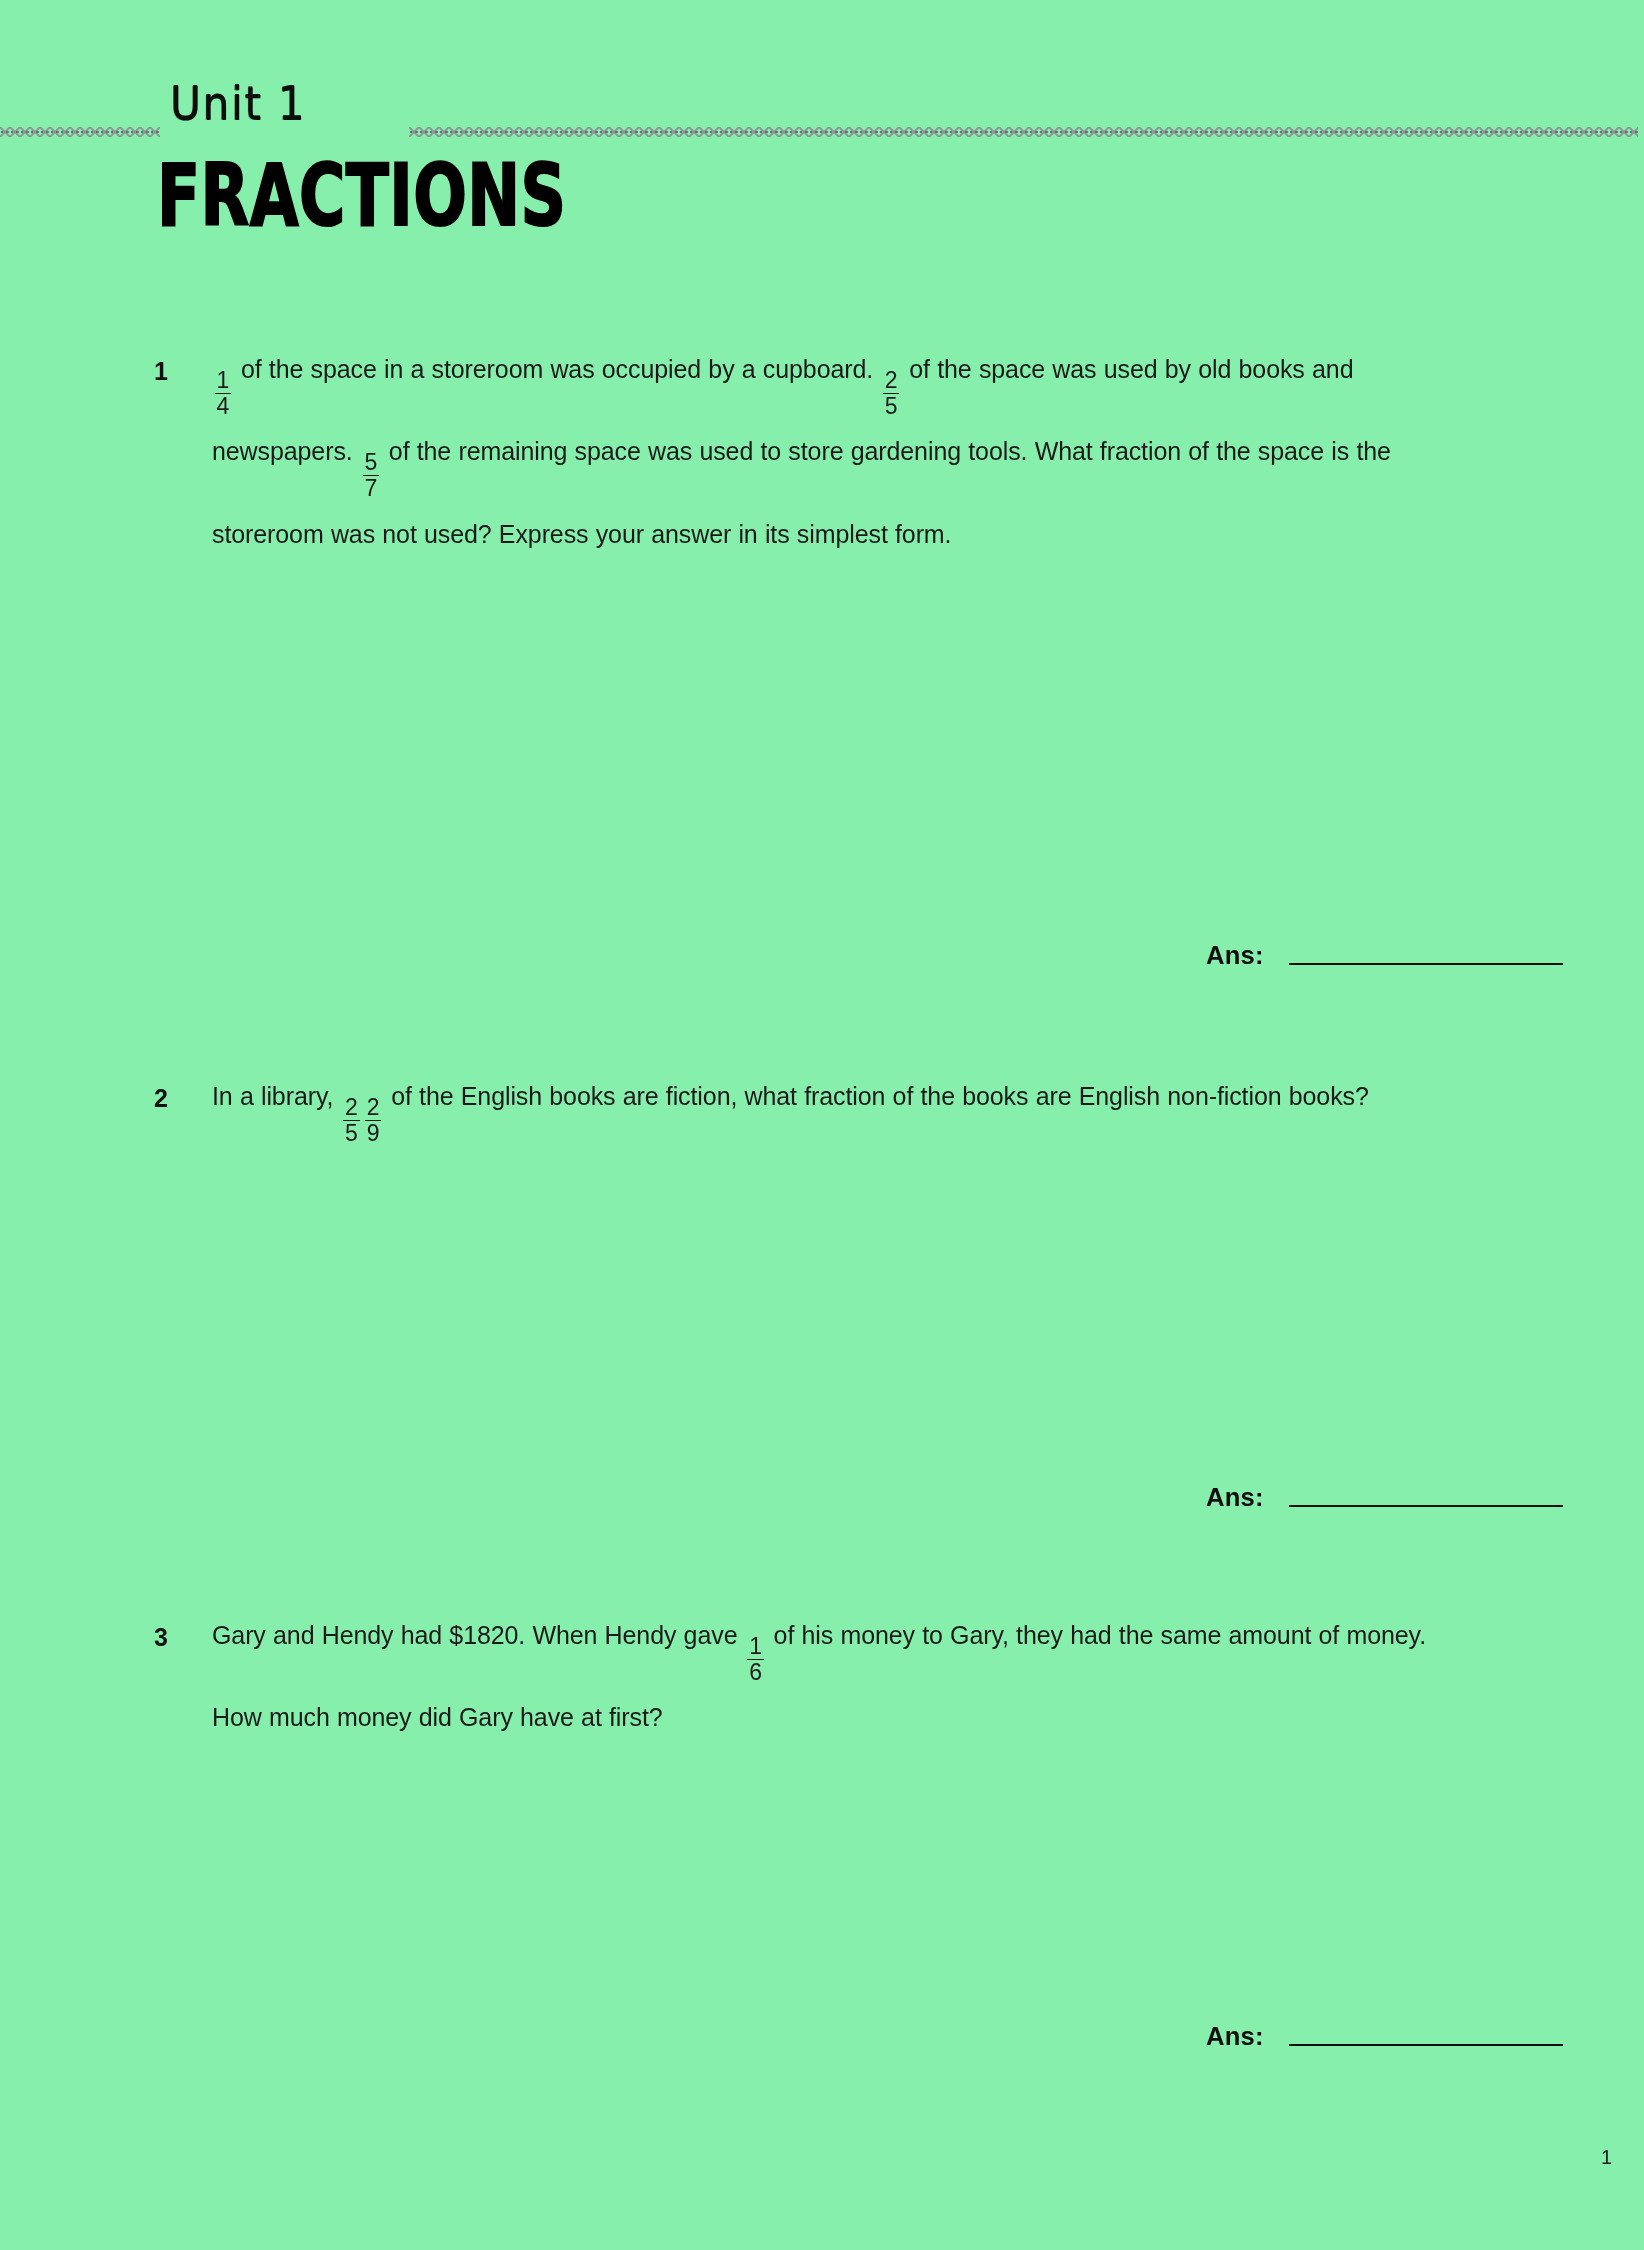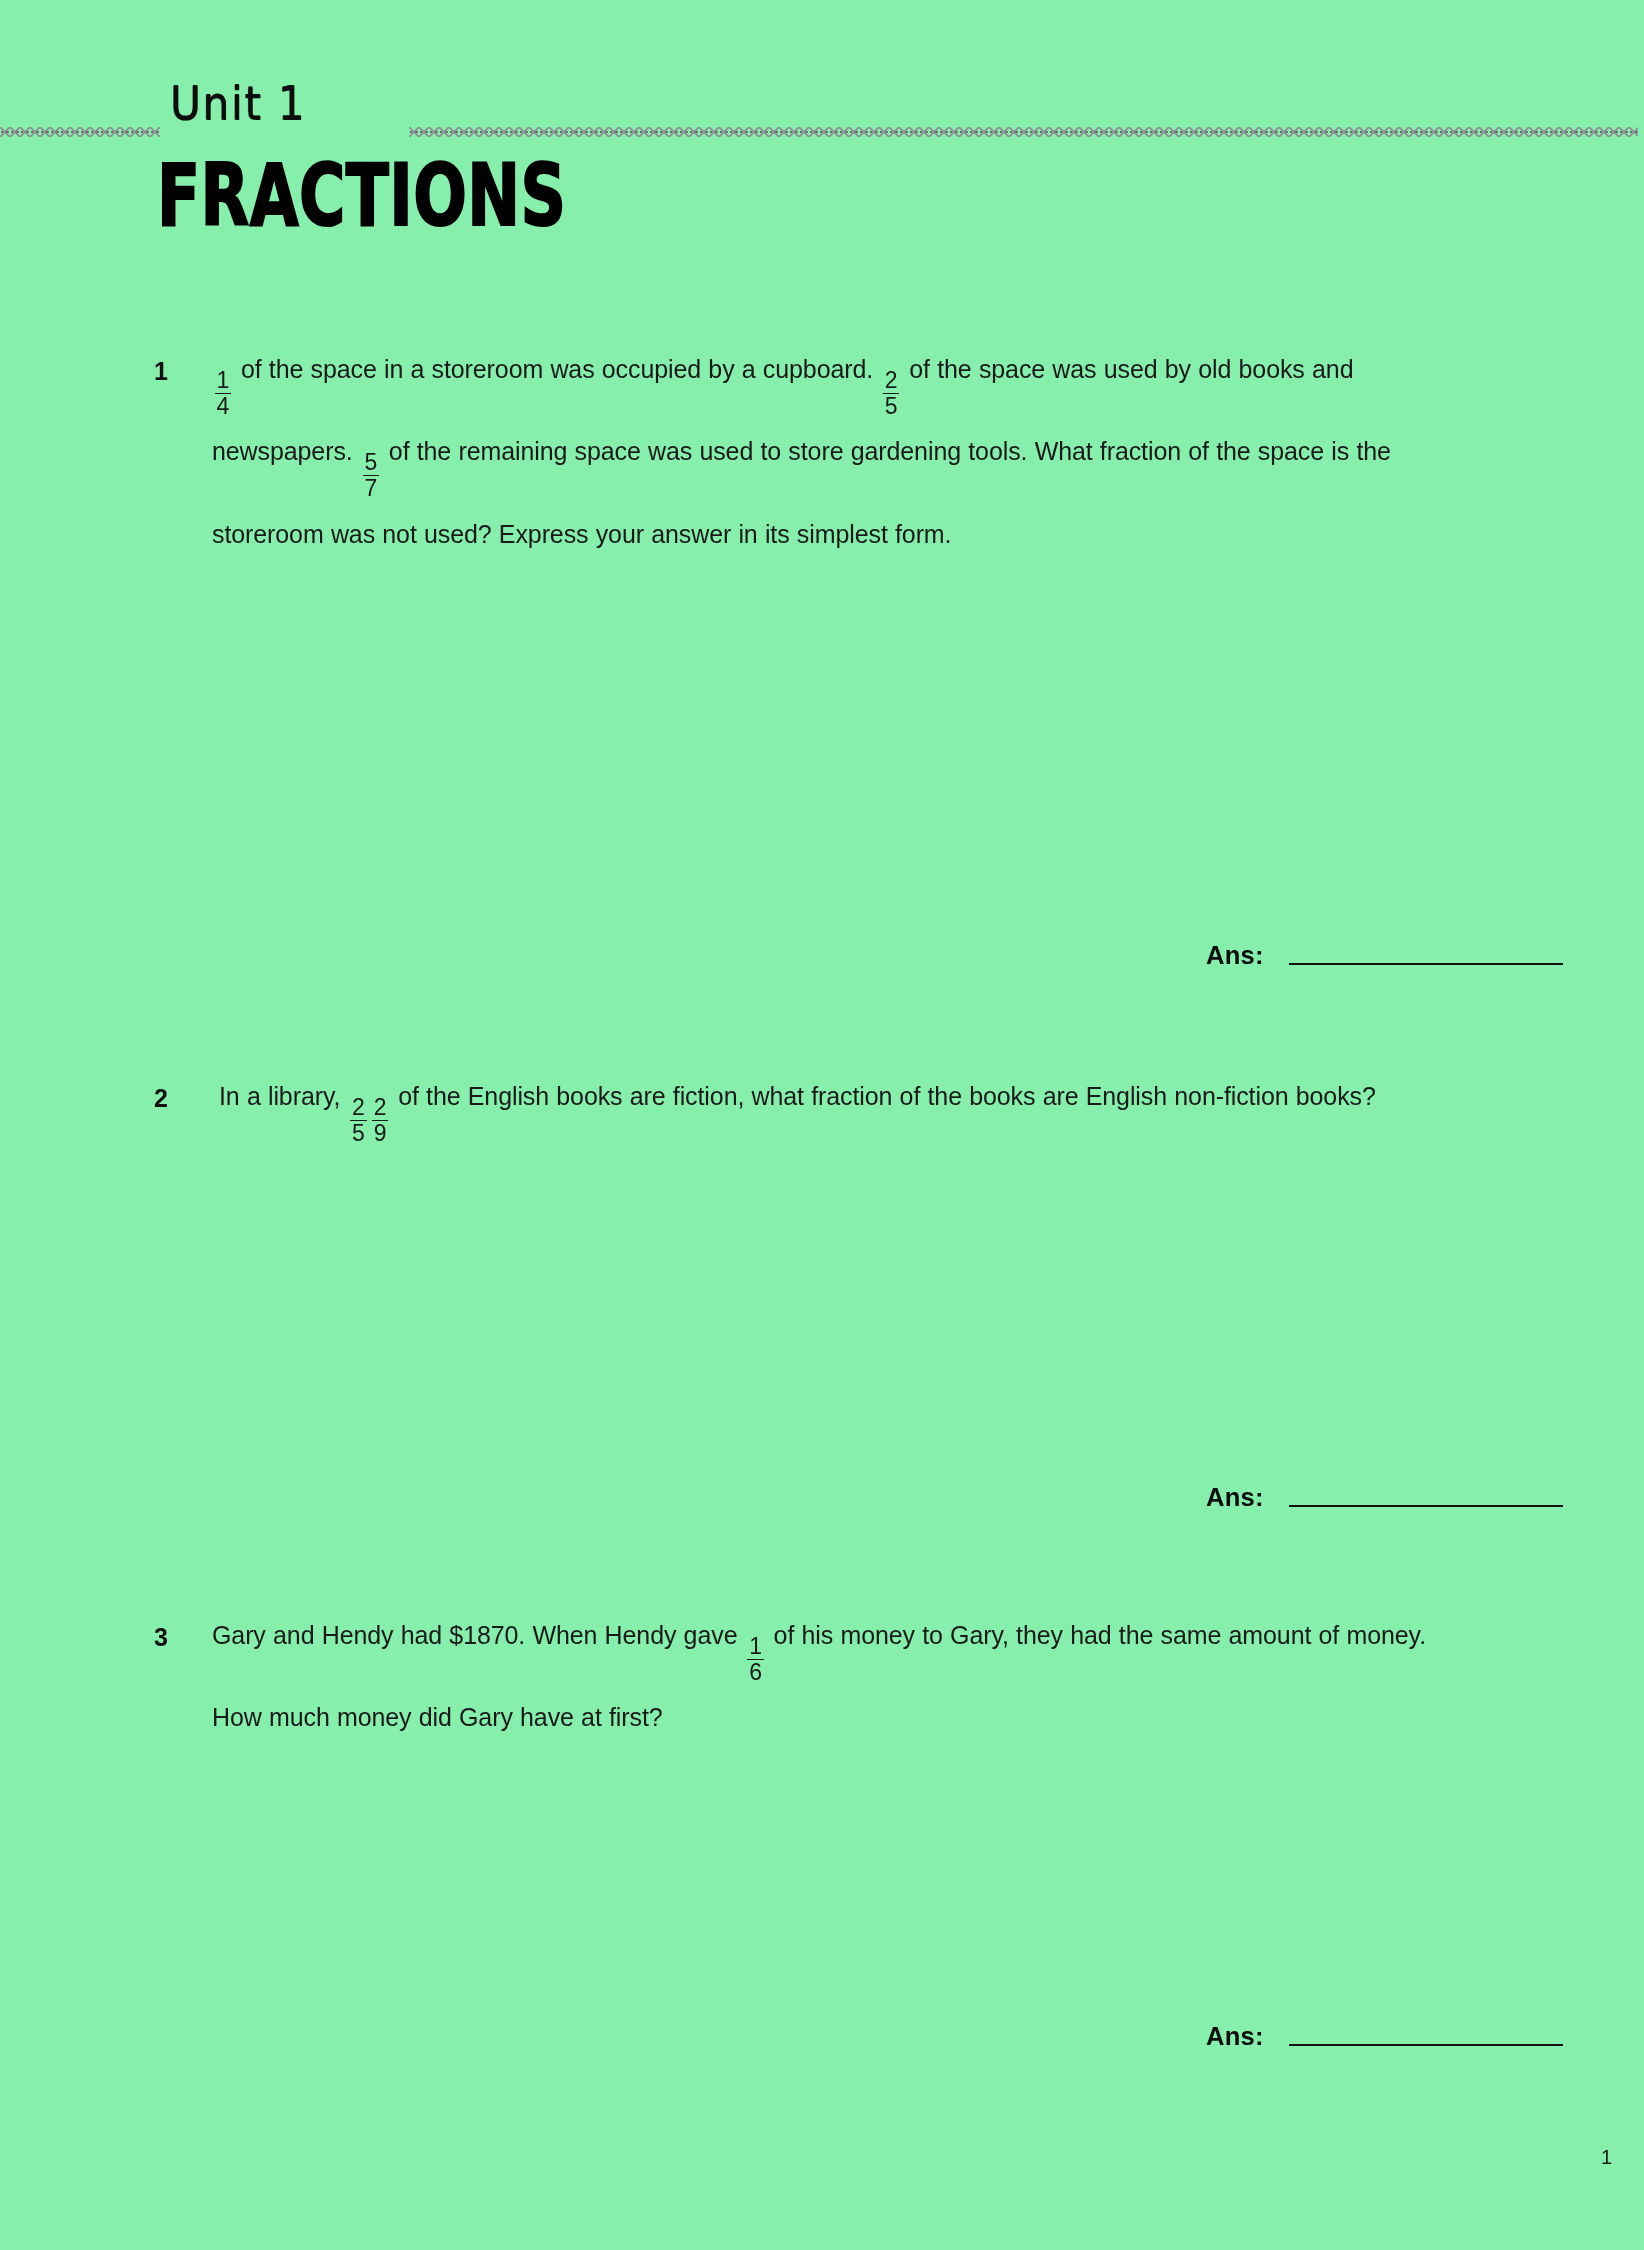--- a/index.html
+++ b/index.html
@@ -190,35 +190,35 @@
             <span class="num">5</span>
             <span class="den">7</span>
           </span><span> of the remaining space was used to store gardening tools. What fraction of the space is the storeroom was not used? Express your answer in its simplest form.</span></div>
         <div class="ans-row" style="top: 943px;">
           <span class="ans-label">Ans:</span>
           <span class="ans-line"></span>
         </div>
       </div>
       <div class="question">
         <div class="q-num" style="top: 1074px;">2</div>
-        <div class="q-body" style="top: 1063px; margin-left: 7px;"><span>In a library, </span><span class="frac">
+        <div class="q-body" style="top: 1063px;"><span>In a library, </span><span class="frac">
             <span class="num">2</span>
             <span class="den">5</span>
           </span><span class="frac">
             <span class="num">2</span>
             <span class="den">9</span>
           </span><span> of the English books are fiction, what fraction of the books are English non-fiction books?</span></div>
         <div class="ans-row" style="top: 1485px;">
           <span class="ans-label">Ans:</span>
           <span class="ans-line"></span>
         </div>
       </div>
       <div class="question">
         <div class="q-num" style="top: 1613px;">3</div>
-        <div class="q-body" style="top: 1602px;"><span>Gary and Hendy had $1870. When Hendy gave </span><span class="frac">
+        <div class="q-body" style="top: 1602px;"><span>Gary and Hendy had $1820. When Hendy gave </span><span class="frac">
             <span class="num">1</span>
             <span class="den">6</span>
           </span><span> of his money to Gary, they had the same amount of money. How much money did Gary have at first?</span></div>
         <div class="ans-row" style="top: 2024px;">
           <span class="ans-label">Ans:</span>
           <span class="ans-line"></span>
         </div>
       </div>
     </div>
 

